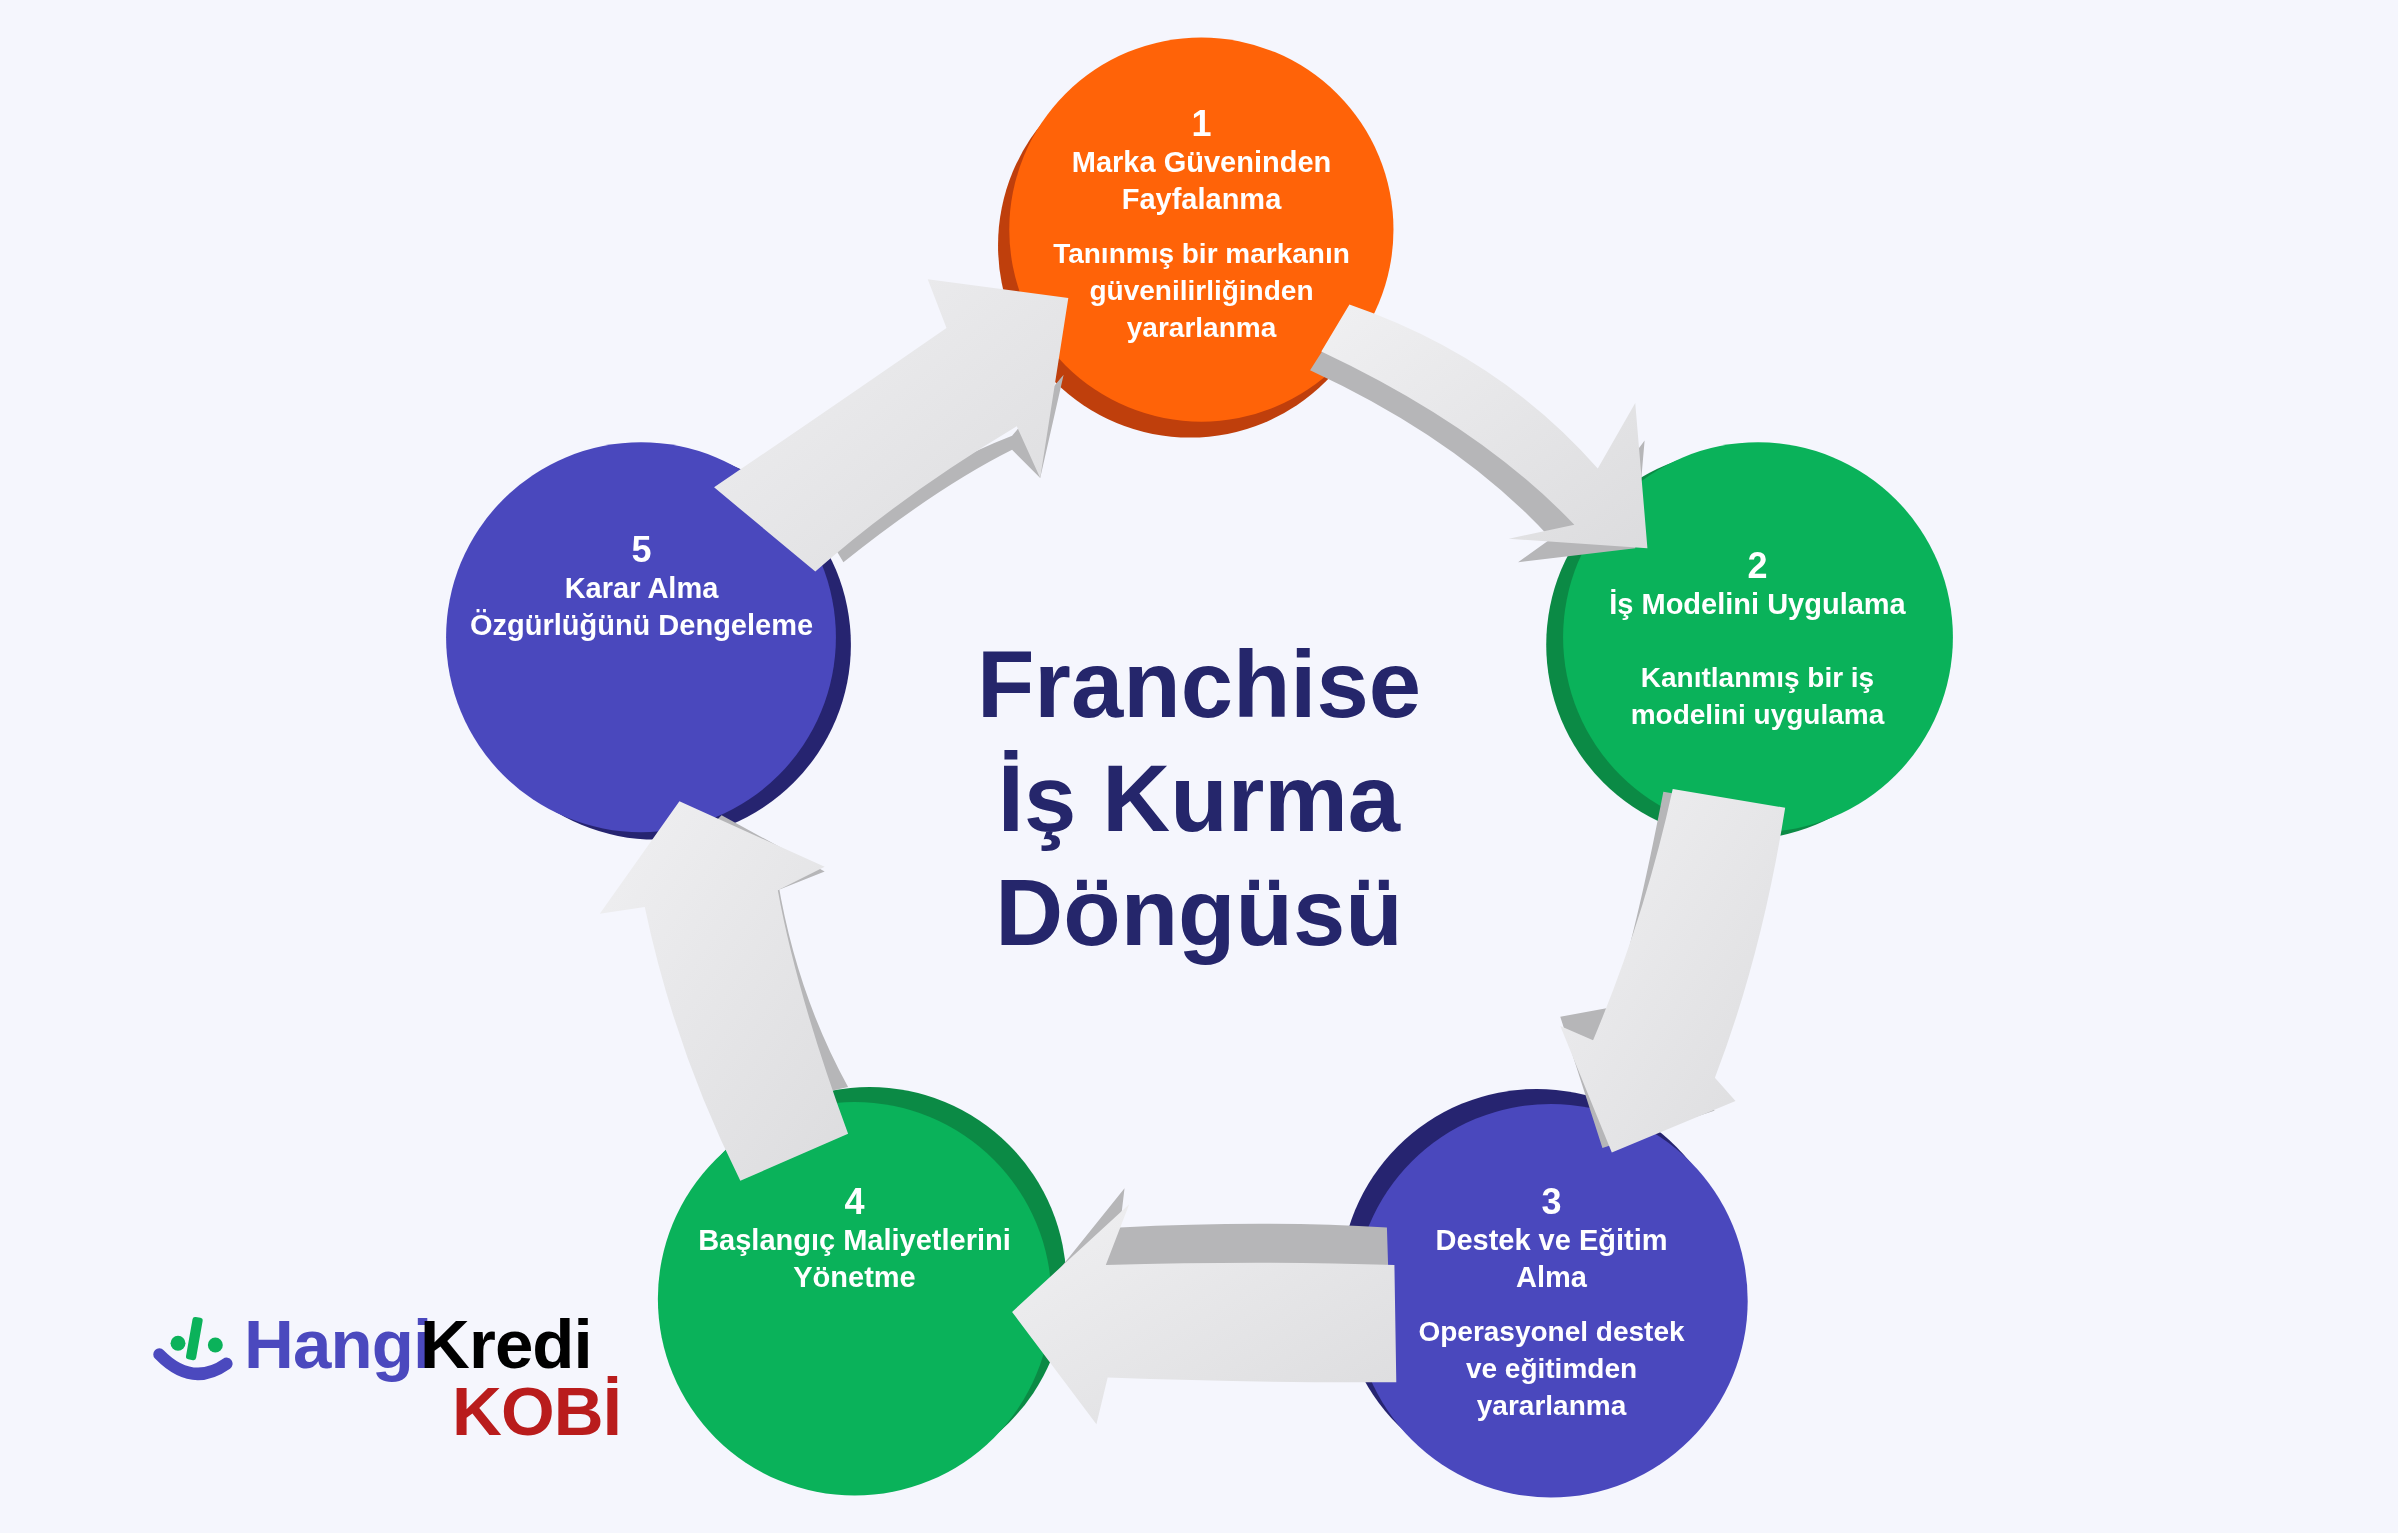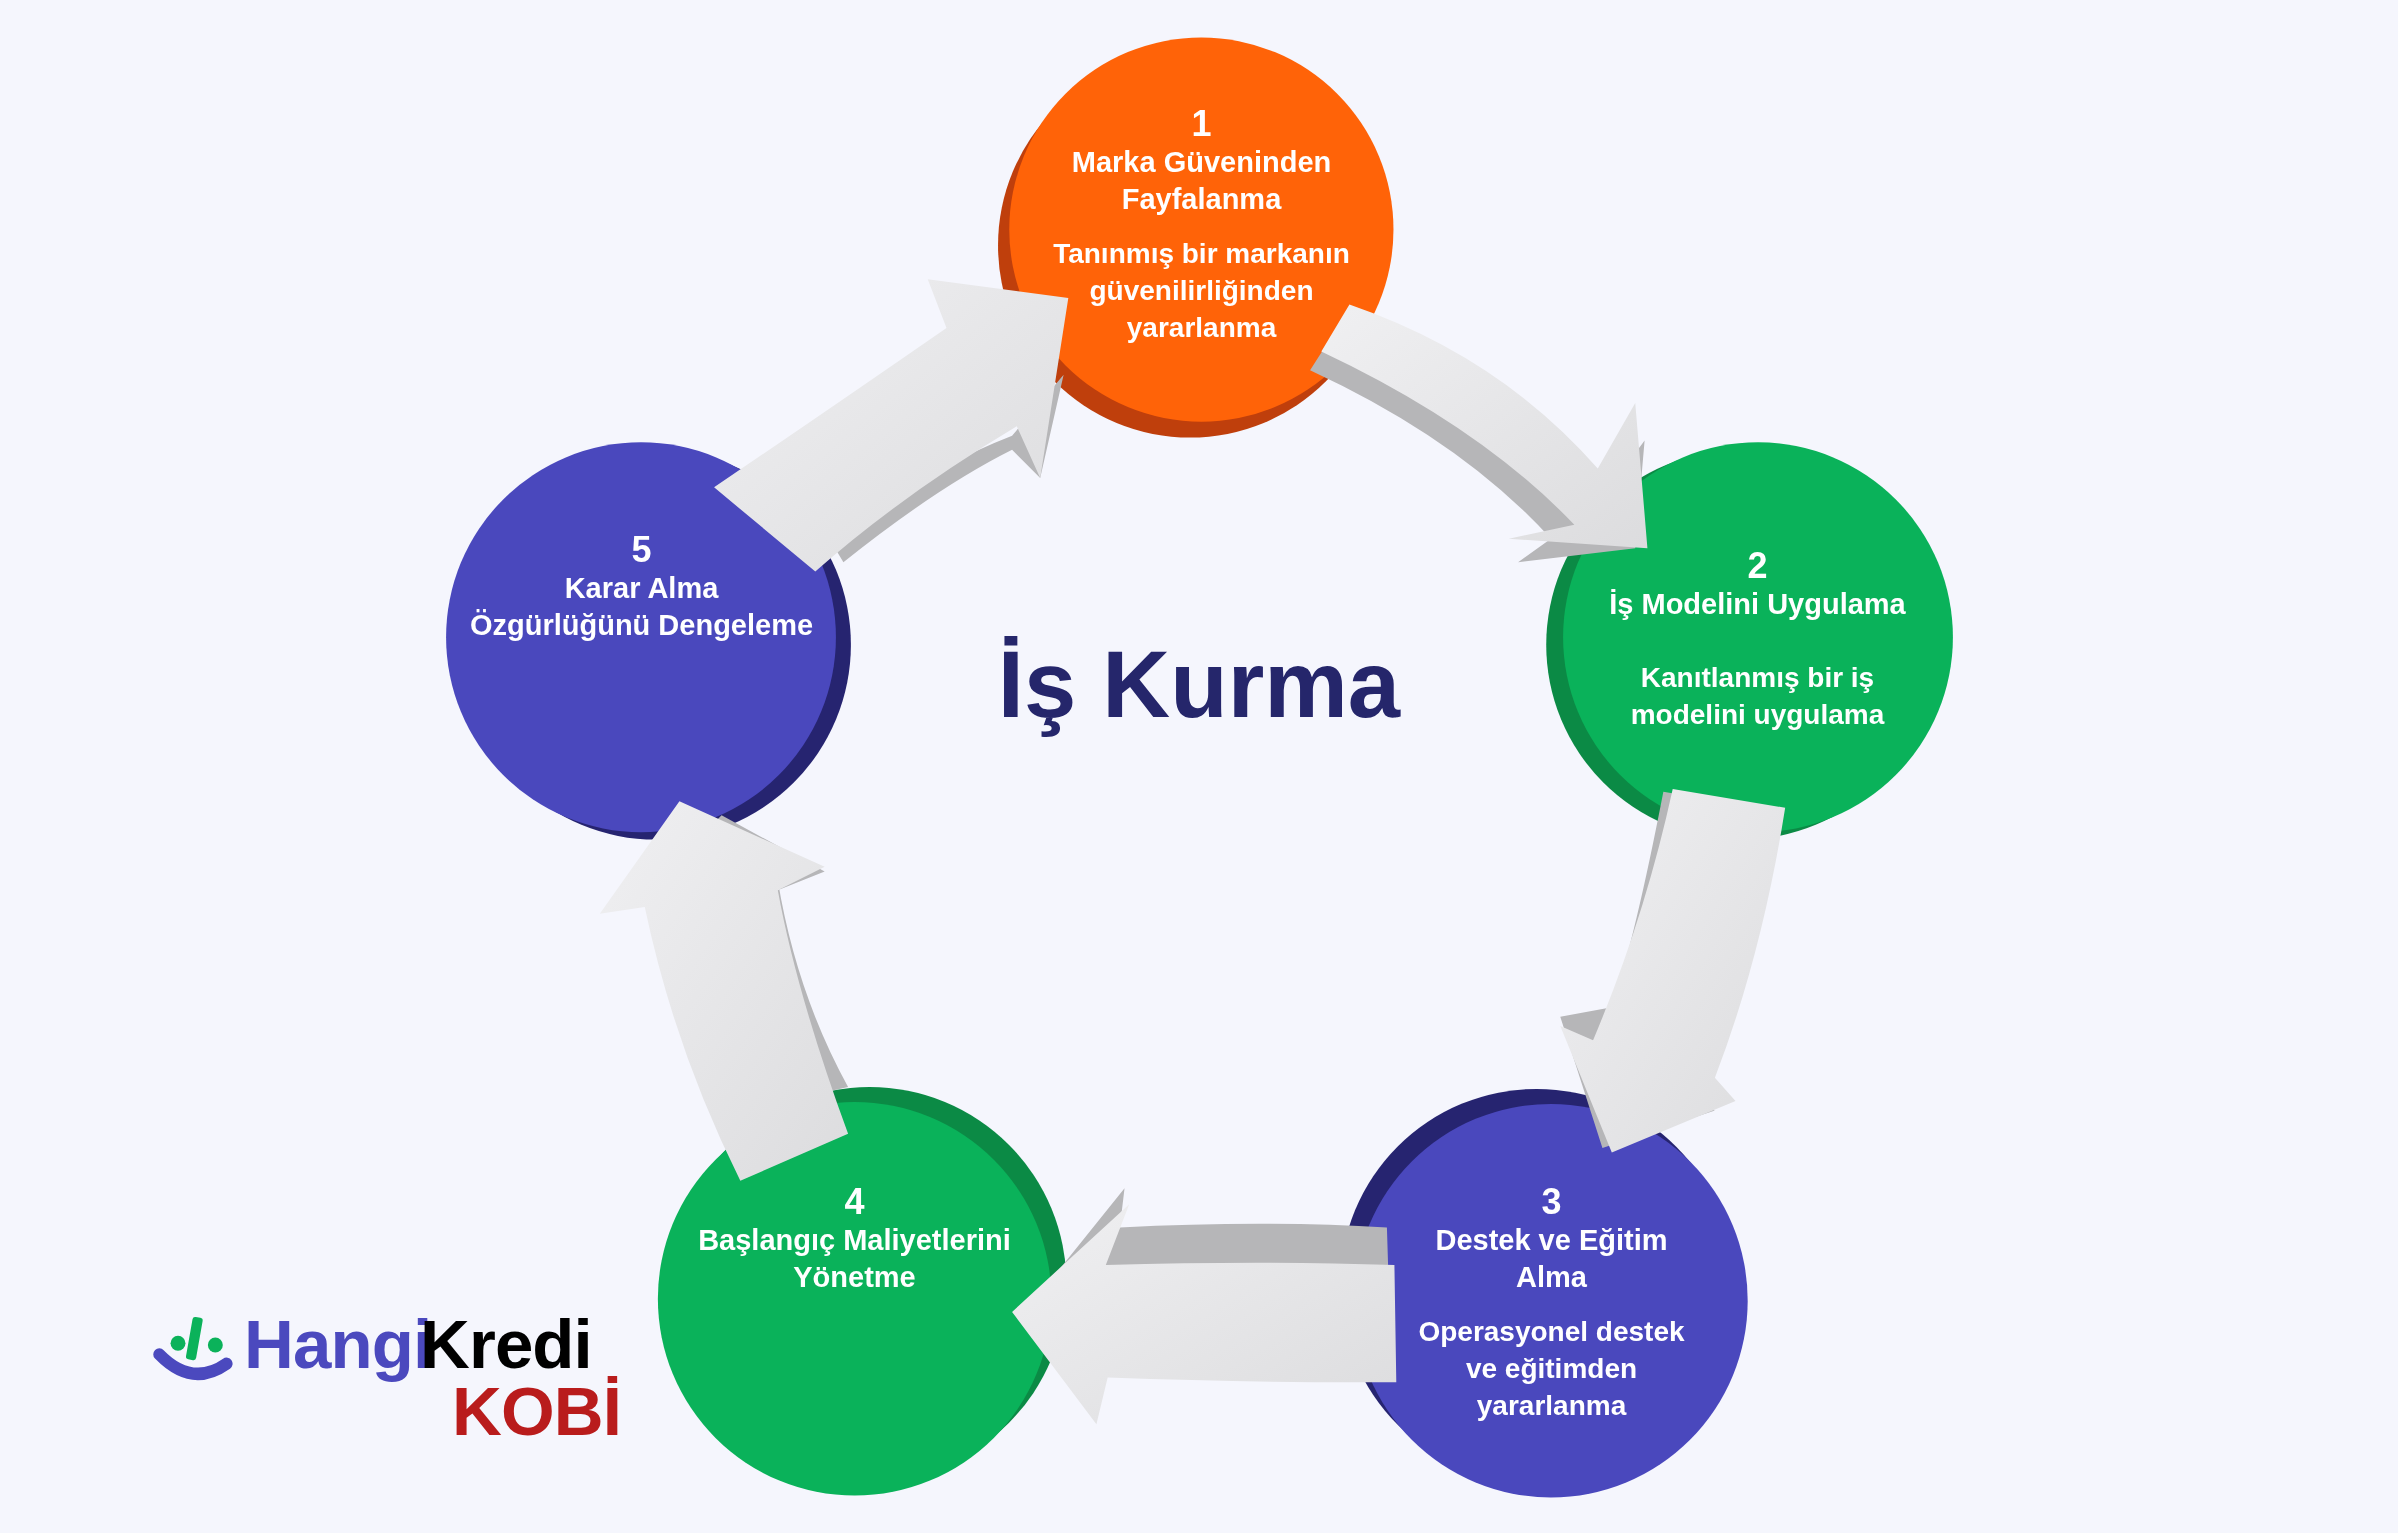--- a/index.html
+++ b/index.html
@@ -119,21 +119,23 @@
   <span class="title">Yönetme</span>
 </div>
 
 <div class="step" style="left:454px; top:529px;">
   <span class="num">5</span>
   <span class="title">Karar Alma</span>
   <span class="title">Özgürlüğünü Dengeleme</span>
 </div>
 
 <div class="main-title">
+  <span>Franchise</span>
   <span>İş Kurma</span>
+  <span>Döngüsü</span>
 </div>
 
 <div class="logo">
   <svg width="84" height="75" viewBox="0 0 90 80">
     <path d="M10 42 Q45 78 82 52" stroke="#4b49be" stroke-width="13" fill="none" stroke-linecap="round"></path>
     <rect x="42" y="2" width="11" height="46" rx="3" fill="#0bb25a" transform="rotate(10 47 25)"></rect>
     <circle cx="30" cy="30" r="8" fill="#0bb25a"></circle>
     <circle cx="70" cy="32" r="8" fill="#0bb25a"></circle>
   </svg>
   <span class="word hangi">Hangi</span>

